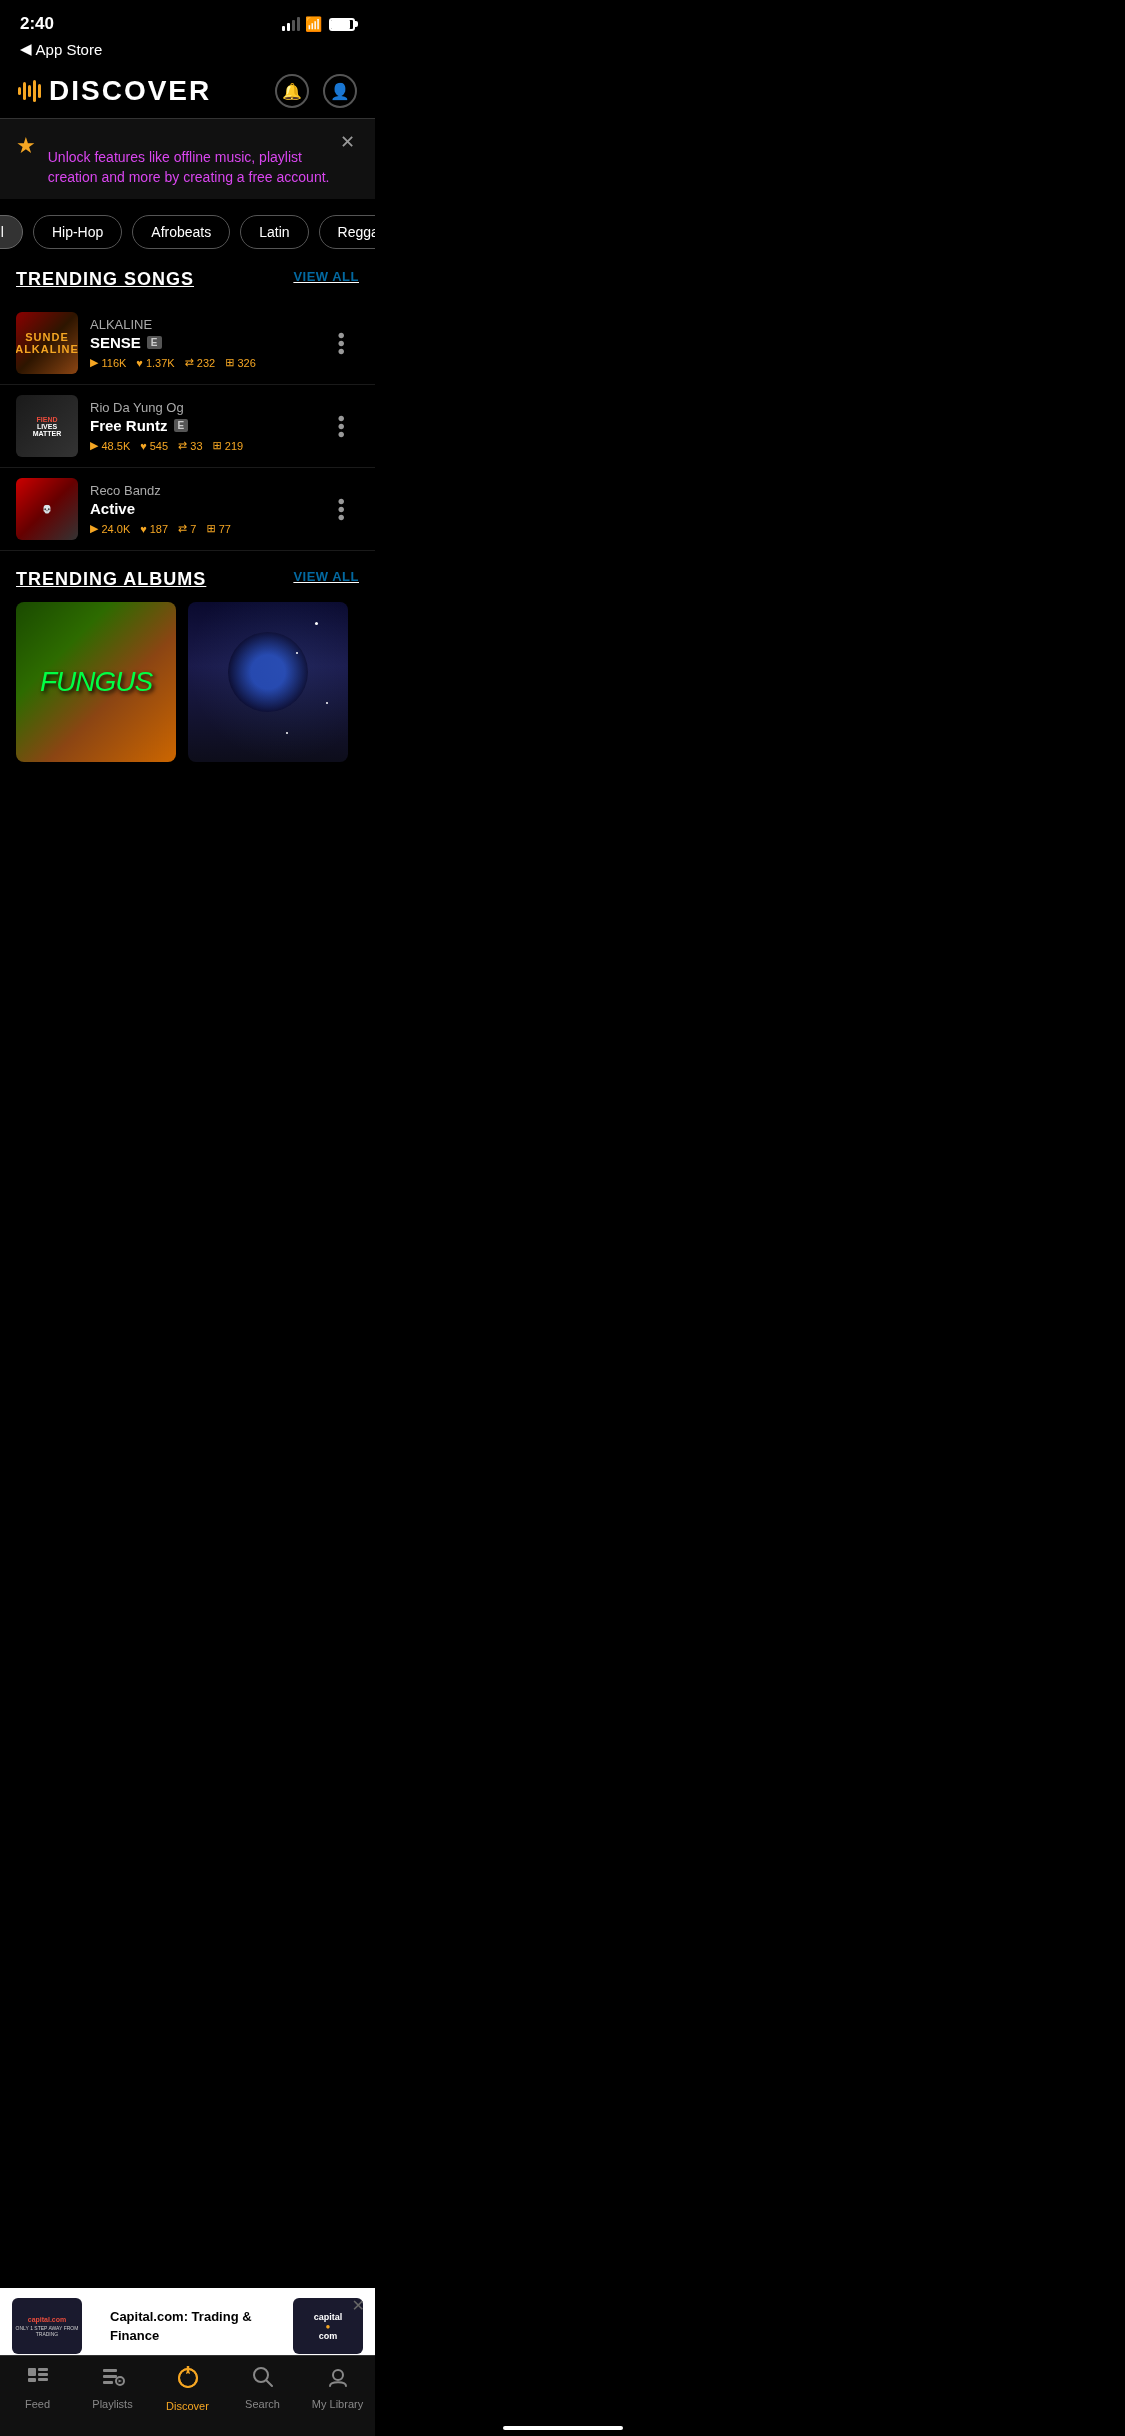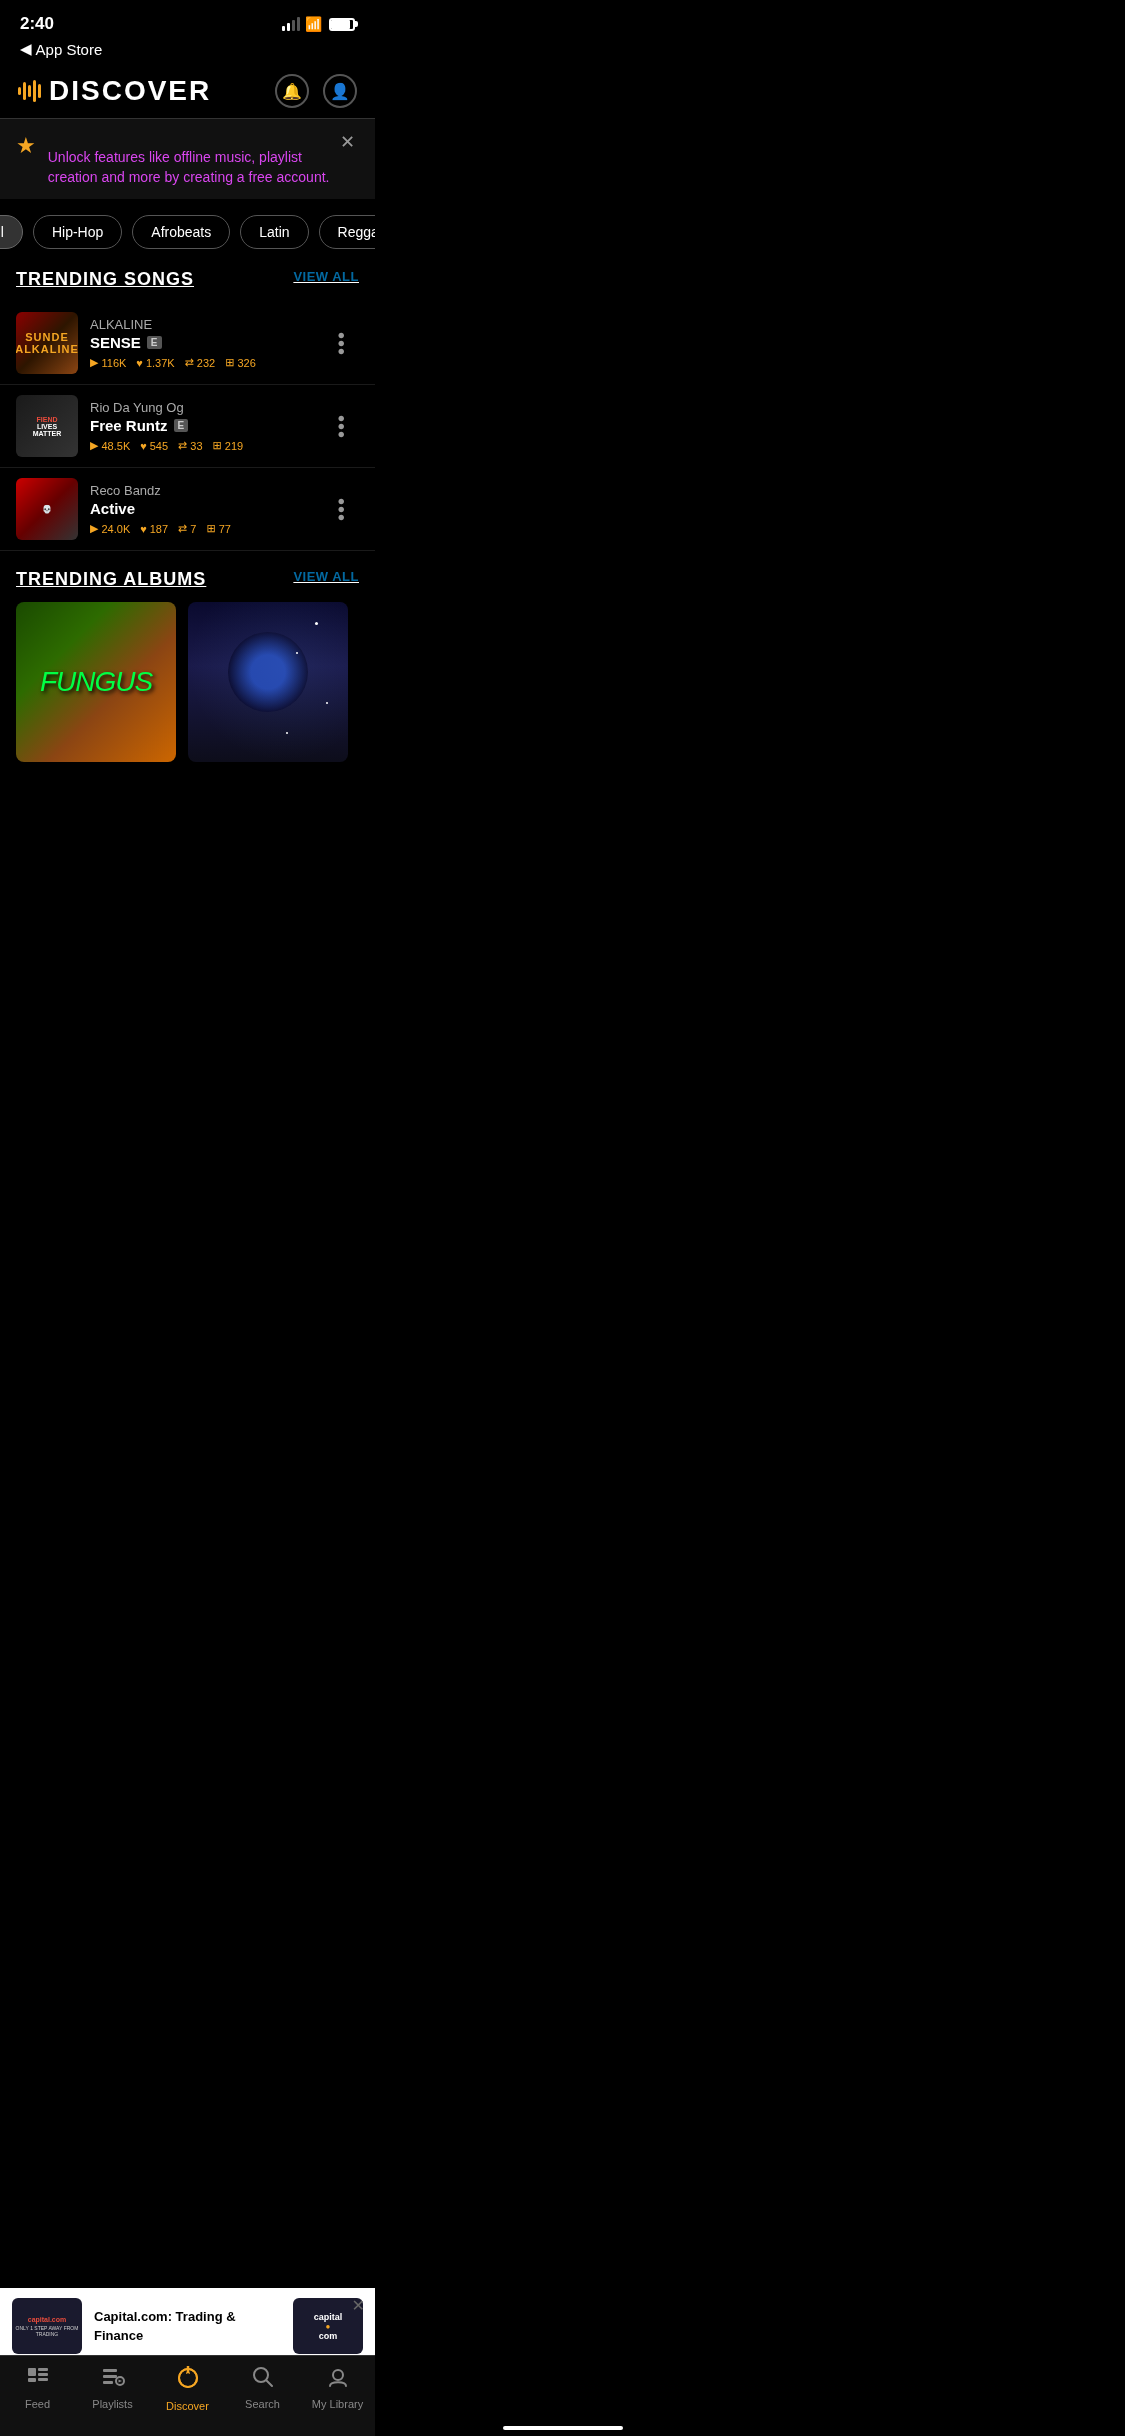--- a/index.html
+++ b/index.html
@@ -307,20 +307,21 @@
       justify-content: center;
     }
     .ad-thumb-text {
       color: #fff;
       font-size: 6px;
       text-align: center;
       padding: 2px;
     }
     .ad-content {
       flex: 1;
+      margin-left: 16px;
     }
     .ad-title {
       font-size: 13px;
       font-weight: 700;
       color: #000;
       line-height: 1.3;
     }
     .ad-logo {
       width: 70px;
       height: 56px;

